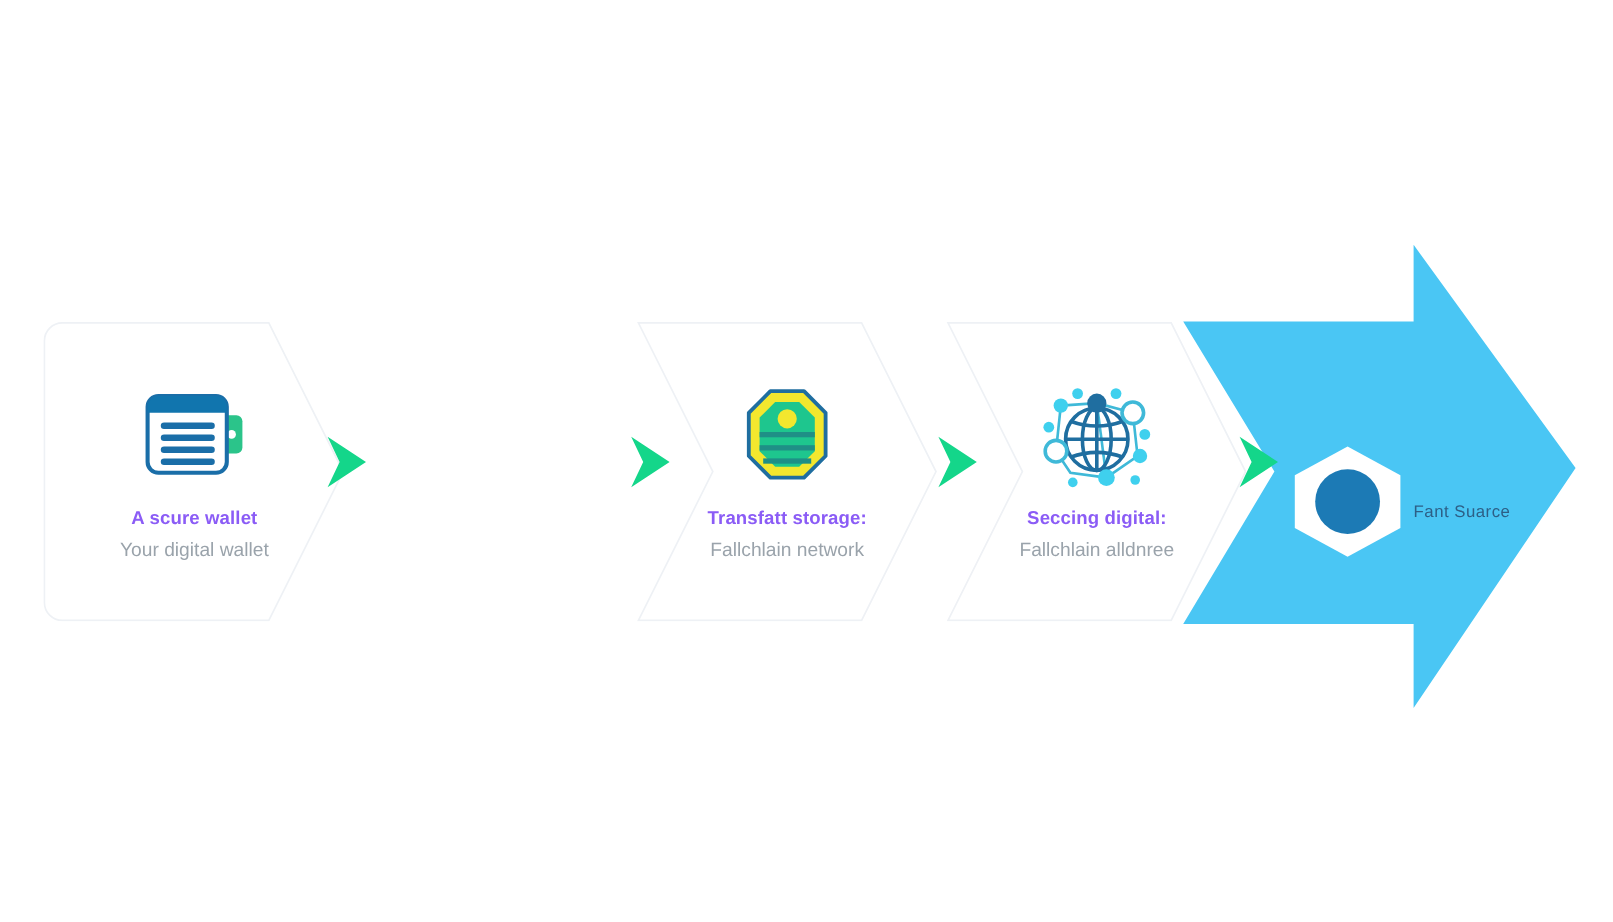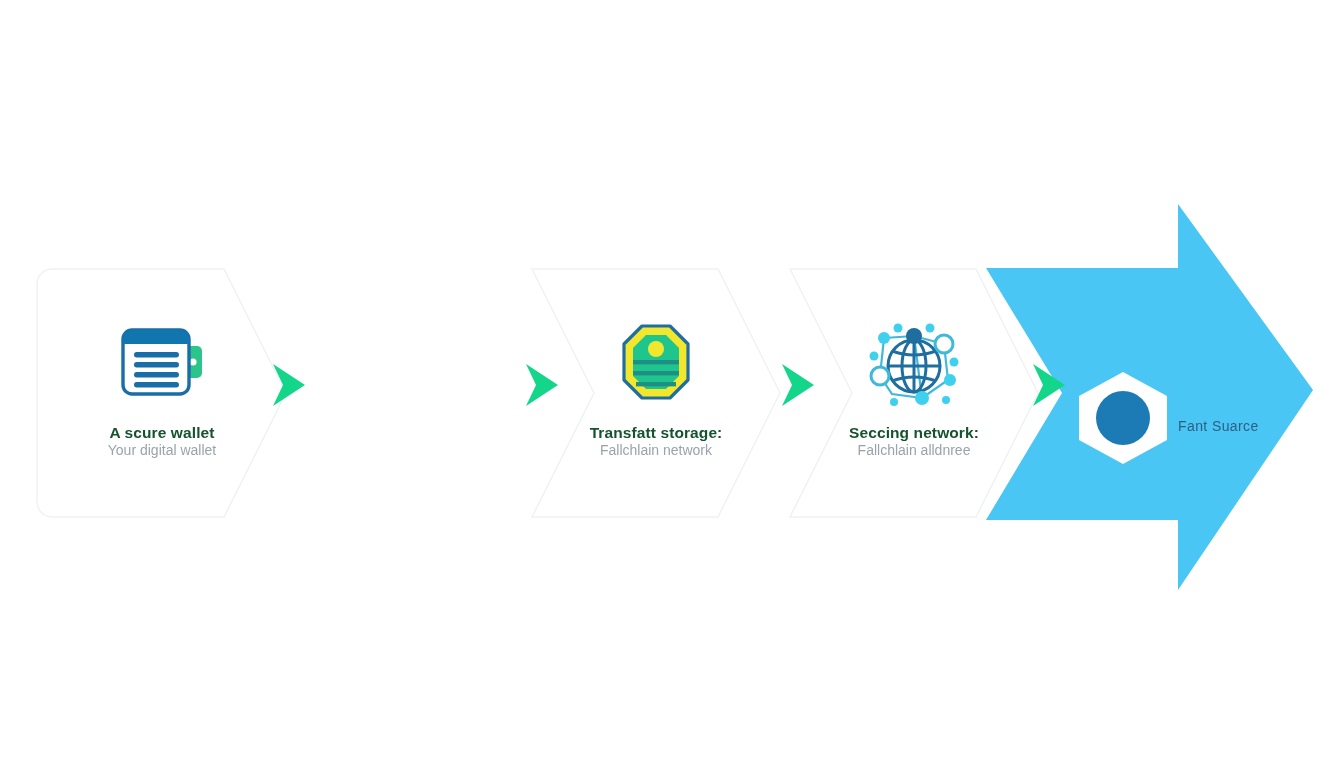--- a/index.html
+++ b/index.html
@@ -69,29 +69,29 @@
     height: 92px;
     display: flex;
     align-items: center;
     justify-content: center;
   }
 
   .step-title {
     margin-top: 16px;
     font-size: 15.5px;
     font-weight: bold;
-    color: #14532d;
+    color: #8b5cf6;
     letter-spacing: 0.1px;
     text-align: center;
     line-height: 1.15;
     white-space: nowrap;
   }
   .step-sub {
-    margin-top: 0;
-    font-size: 14px;
+    margin-top: 8px;
+    font-size: 16px;
     font-weight: normal;
     color: #9aa3ab;
     text-align: right;
     line-height: 1.15;
     white-space: nowrap;
   }
 
   
   .flow-chevron {
     position: absolute;
@@ -225,21 +225,21 @@
           <circle cx="60" cy="84" r="7" fill="#3fd0ee"></circle>
           <circle cx="88" cy="66" r="6" fill="#3fd0ee"></circle>
           <circle cx="36" cy="14" r="4.5" fill="#3fd0ee"></circle>
           <circle cx="68" cy="14" r="4.5" fill="#3fd0ee"></circle>
           <circle cx="12" cy="42" r="4.5" fill="#3fd0ee"></circle>
           <circle cx="92" cy="48" r="4.5" fill="#3fd0ee"></circle>
           <circle cx="32" cy="88" r="4" fill="#3fd0ee"></circle>
           <circle cx="84" cy="86" r="4" fill="#3fd0ee"></circle>
         </svg>
       </div>
-      <div class="step-title">Seccing network:</div>
+      <div class="step-title">Seccing digital:</div>
       <div class="step-sub">Fallchlain alldnree</div>
     </div>
   </div>
 
   <svg class="flow-chevron chev-4" viewBox="0 0 46 54" xmlns="http://www.w3.org/2000/svg">
     <path d="M 7 6 L 39 27 L 7 48 L 17 27 Z" fill="#14d68a"></path>
   </svg>
 
   <div id="final-step">
     <div class="hex-box">

